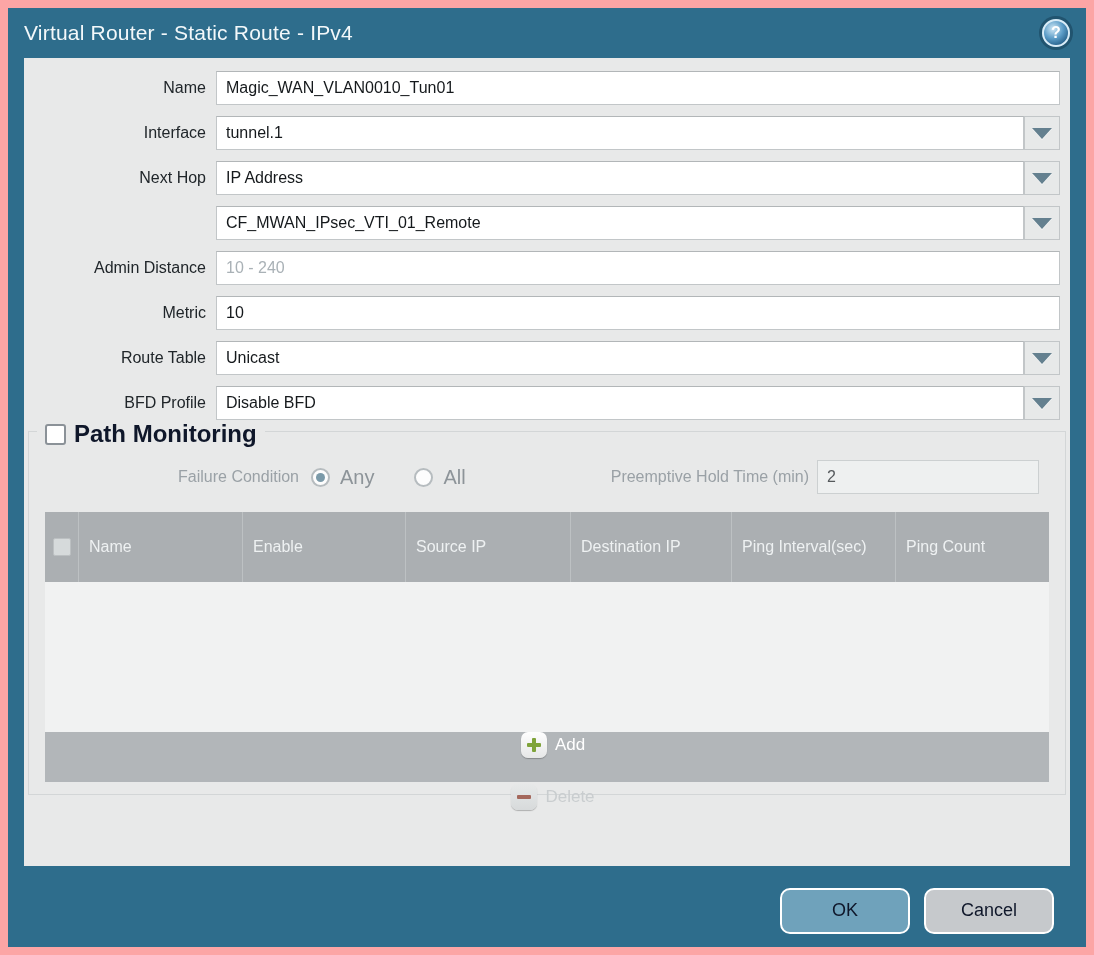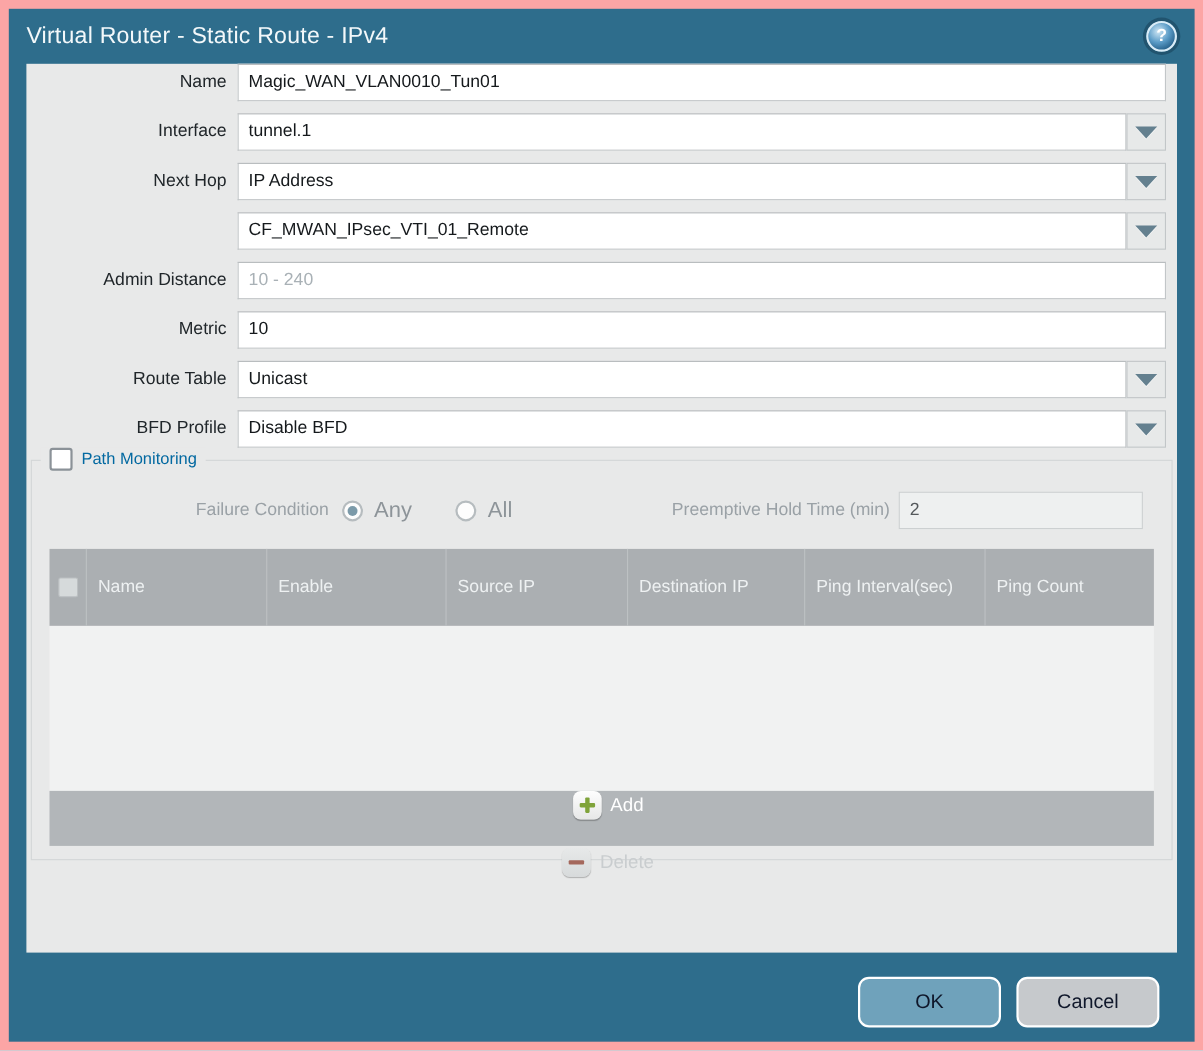--- a/index.html
+++ b/index.html
@@ -20,21 +20,21 @@
   .help-icon {
     margin-left:auto; width:28px; height:28px; border-radius:50%;
     background:radial-gradient(circle at 38% 32%, #cfe7f5 0%, #5b9cc7 45%, #26608a 80%);
     border:2px solid #d9ecf7; box-shadow:0 0 0 3px rgba(8,38,58,.35);
     display:flex; align-items:center; justify-content:center;
     color:#ffffff; font-weight:bold; font-size:16px; cursor:pointer;
   }
 
   
   .content {
-    margin:0 16px; height:808px; background:#e8e9e9; 
+    margin:0 16px; height:808px; background:#e8e9e9; padding-top:13px;
   }
 
   .form-row { display:flex; align-items:center; margin:0 10px 11px 0; height:34px; }
   .form-label {
     width:192px; flex:0 0 192px; text-align:right; padding-right:10px;
     font-size:16px; color:#20262a; white-space:nowrap;
   }
   .field-wrap { flex:1; display:flex; height:34px; }
   .text-input {
     flex:1; min-width:0; height:34px; border:1px solid #c2c6c8; border-top-color:#b2b6b8;
@@ -58,21 +58,21 @@
     border:1px solid #d3d6d7;
   }
   .pm-legend {
     position:absolute; top:-12px; left:8px; background:#e8e9e9;
     display:flex; align-items:center; padding:0 8px; gap:8px;
   }
   .pm-checkbox {
     width:21px; height:21px; background:#ffffff; border:2px solid #8b9298;
     border-radius:3px; cursor:pointer;
   }
-  .pm-title { font-size:15px; font-weight:normal; color:#0369a1; }
+  .pm-title { font-size:24px; font-weight:bold; color:#0f172a; }
 
   .failure-row { display:flex; align-items:center; margin-top:27px; height:36px; }
   .dis-label { color:#9aa1a6; font-size:16px; }
   .fc-label { width:282px; flex:0 0 282px; text-align:right; padding-right:12px; }
   .radio {
     width:19px; height:19px; border-radius:50%; background:#fdfdfd;
     border:2px solid #b6bcbf; display:flex; align-items:center; justify-content:center;
     cursor:pointer;
   }
   .radio .dot { width:9px; height:9px; border-radius:50%; background:transparent; }

